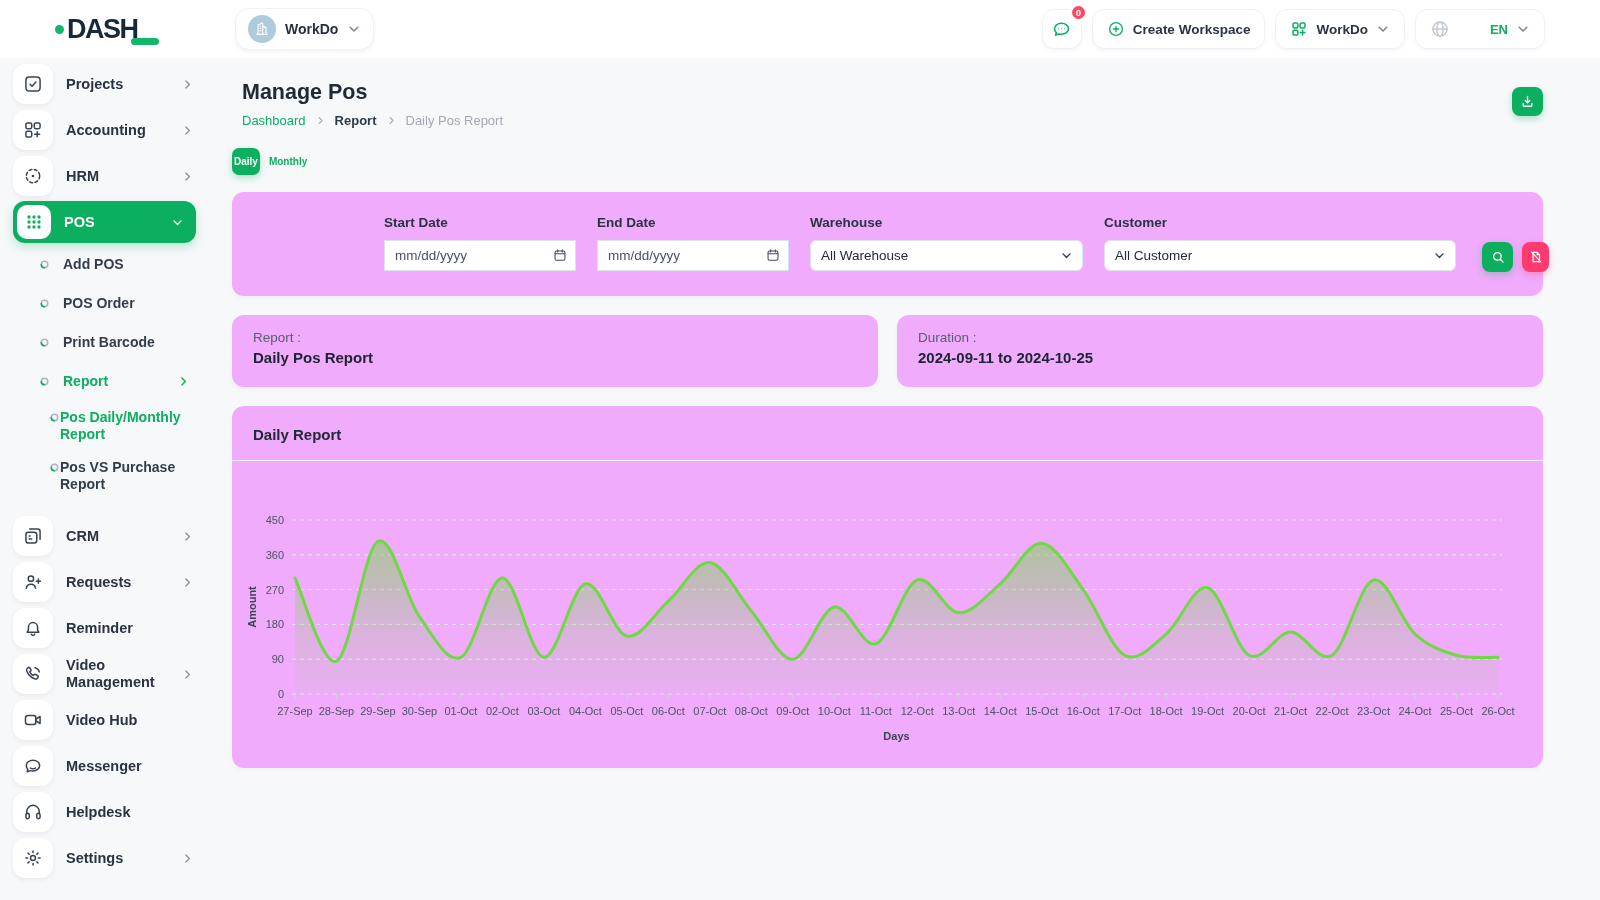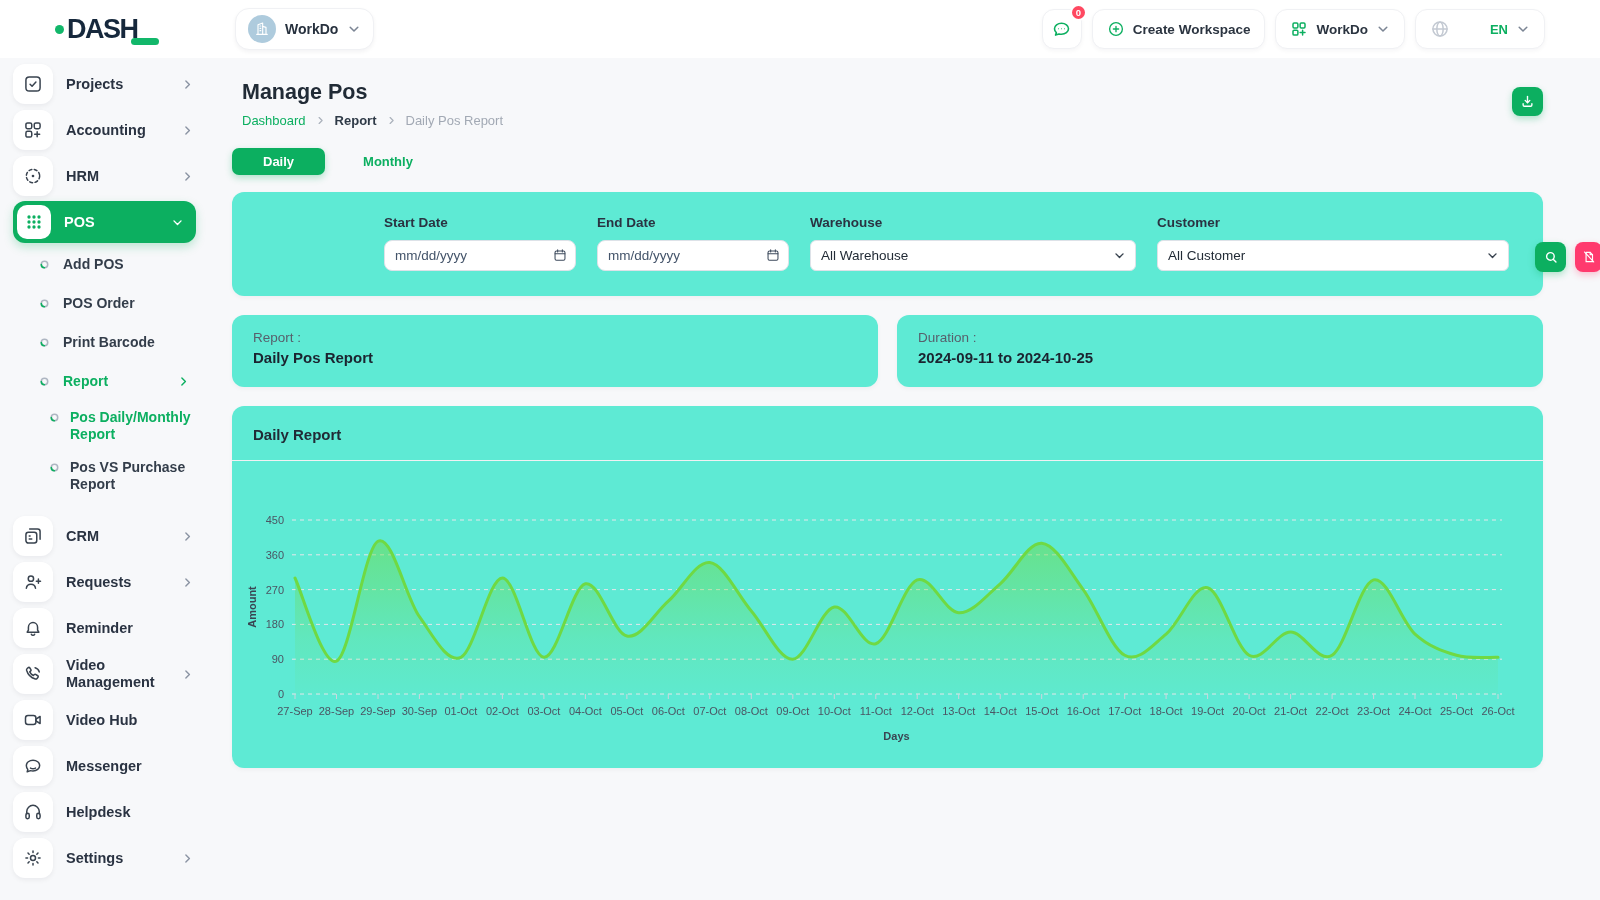--- a/index.html
+++ b/index.html
@@ -38,55 +38,55 @@
   .s-chev svg { width:13px; height:13px; }
   .s-main.active { background:#0CAF60; border-radius:12px; margin:2px 14px 2px 13px; height:42px; padding:0 12px 0 4px; gap:13px; box-shadow:0 4px 10px rgba(12,175,96,.25); }
   .s-main.active .s-tile { width:34px; height:34px; border-radius:10px; box-shadow:none; color:#0CAF60; }
   .s-main.active .s-label, .s-main.active .s-chev { color:#fff; }
   .s-sub { display:flex; align-items:center; height:39px; padding:0 20px 0 27px; gap:13px; cursor:pointer;margin-left:12px; }
   .s-bullet { display:inline-flex; flex:none; }
   .s-bullet svg { width:11px; height:11px; }
   .s-sub .s-label { font-size:14px; font-weight:600; color:#333d4a; }
   .s-sub.active .s-label { color:#0CAF60; }
   .s-sub.active .s-chev { color:#0CAF60; }
-  .s-subsub { display:flex; align-items:flex-start; padding:8px 14px 8px 49px; gap:10px; cursor:pointer; }
+  .s-subsub { display:flex; align-items:flex-start; padding:8px 14px 8px 49px; gap:0; cursor:pointer; }
   .s-subsub .s-bullet { margin-top:3px; }
   .s-subsub .s-label { font-size:14px; font-weight:600; color:#333d4a; max-width:124px; }
   .s-subsub.active .s-label { color:#0CAF60; }
   .s-gap { height:12px; }
 
   
   .main { position:absolute; left:210px; top:58px; right:0; bottom:0; padding:22px 57px 0 22px; }
   .page-head { position:relative;margin-left:10px; }
   .page-title { font-size:21.5px; font-weight:700; color:#212b36; margin-bottom:8px; }
   .breadcrumb { display:flex; align-items:center; gap:9px; font-size:13px; }
   .crumb-link { color:#0CAF60; font-weight:500; cursor:pointer; }
   .crumb-page { color:#2f3a47; font-weight:600; cursor:pointer; }
   .crumb-current { color:#a2a9b4; font-weight:500; }
   .crumb-sep { color:#aab1bb; display:inline-flex; }
   .crumb-sep svg { width:11px; height:11px; }
   .dl-btn { position:absolute; right:0; top:7px; width:31px; height:29px; border:none; border-radius:8px; background:#0CAF60; color:#fff; display:flex; align-items:center; justify-content:center; cursor:pointer; box-shadow:0 3px 7px rgba(12,175,96,.3); }
   .dl-btn svg { width:15px; height:15px; }
 
   .tabs { display:flex; align-items:center; gap:7px; margin-top:20px; }
-  .tab { height:27px; padding:0 31px; border:none; border-radius:7px; background:transparent; font-family:inherit; font-size:13px; font-weight:600; color:#0CAF60; cursor:pointer; display:flex; align-items:center; }
+  .tab { height:27px; padding:0 2px; border:none; border-radius:7px; background:transparent; font-family:inherit; font-size:10px; font-weight:600; color:#0CAF60; cursor:pointer; display:flex; align-items:center; }
   .tab.active { background:#0CAF60; color:#fff; box-shadow:0 3px 7px rgba(12,175,96,.3); }
 
-  .card { background:#5eead4; border-radius:12px; box-shadow:0 2px 5px rgba(16,24,40,.04); }
+  .card { background:#f0abfc; border-radius:12px; box-shadow:0 2px 5px rgba(16,24,40,.04); }
 
   .filter-card { margin-top:17px; height:104px; display:flex; padding:23px 20px 0 152px; gap:21px; }
   .f-field { display:flex; flex-direction:column; }
   .f-label { font-size:13.5px; font-weight:600; color:#2a3342; margin-bottom:10px; }
   .f-ctl { position:relative; }
-  .f-input { width:192px; height:31px; border:1px solid #dde2e8; border-radius:8px; padding:0 30px 0 10px; font-family:inherit; font-size:13.5px; color:#2c3a4d; background:#fff; }
+  .f-input { width:192px; height:31px; border:1px solid #dde2e8; border-radius:0; padding:0 30px 0 10px; font-family:inherit; font-size:13.5px; color:#2c3a4d; background:#fff; }
   .f-input::placeholder { color:#44546a; opacity:1; }
   .cal-ic { position:absolute; right:9px; top:8px; color:#3d4a5c; pointer-events:none; display:inline-flex; }
   .cal-ic svg { width:14px; height:14px; }
   .f-select { appearance:none; -webkit-appearance:none; height:31px; border:1px solid #dde2e8; border-radius:6px; padding:0 30px 0 10px; font-family:inherit; font-size:13.5px; color:#222b36; background:#fff; cursor:pointer; }
-  .sel-wh { width:326px; } .sel-cu { width:352px; }
+  .sel-wh { width:273px; } .sel-cu { width:352px; }
   .sel-chev { position:absolute; right:10px; top:9px; color:#39434f; pointer-events:none; display:inline-flex; }
   .sel-chev svg { width:13px; height:13px; }
   .f-btns { display:flex; gap:9px; margin-top:27px; margin-left:5px; }
   .sq-btn { height:30px; border:none; border-radius:8px; color:#fff; display:flex; align-items:center; justify-content:center; cursor:pointer; }
   .sq-btn svg { width:14px; height:14px; }
   .btn-search { width:31px; background:#0CAF60; box-shadow:0 3px 7px rgba(12,175,96,.3); }
   .btn-reset { width:27px; background:#FF3A6E; box-shadow:0 3px 7px rgba(255,58,110,.3); }
 
   .info-row { display:flex; gap:19px; margin-top:19px; }
   .info-card { flex:1; height:72px; padding:15px 21px; }

